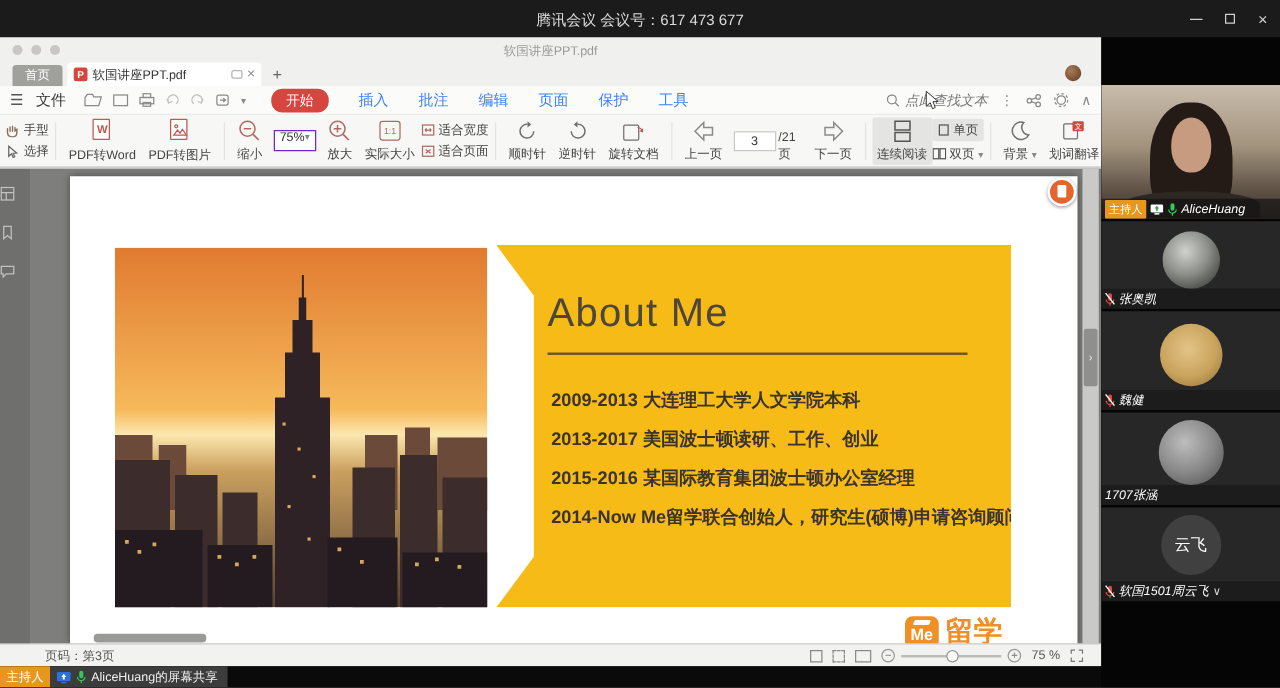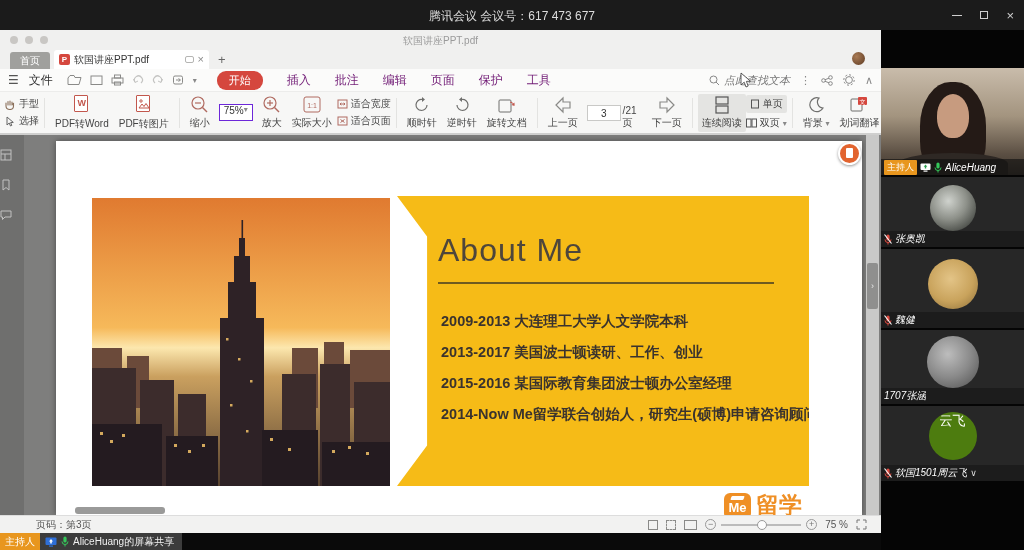--- a/index.html
+++ b/index.html
@@ -33,21 +33,21 @@
   .account { position:absolute; right:12px; top:2px; display:flex; align-items:center; gap:4px;flex-direction:column; }
   .account-avatar { width:13px; height:13px; border-radius:50%; background:radial-gradient(circle at 35% 35%, #a97b55, #5d3a22); }
   .account-name { font-size:10px; color:#777; }
 
   .menubar { position:relative; height:23px; background:#fbfbfa; display:flex; align-items:center; padding:0 8px; gap:10px; border-bottom:1px solid #ececeb; }
   .hamburger { color:#555; font-size:12px; }
   .menu-file { font-size:12px; color:#333; }
   .mb-icons { display:flex; align-items:center; gap:8px; margin-left:4px; }
   .mb-icons svg { display:block; }
   .start-pill { margin-left:10px; background:#d5473e; color:#fff; font-size:11px; border-radius:9px; padding:2px 12px; }
-  .menu-item { font-size:12px; color:#701a75; margin-left:14px; }
+  .menu-item { font-size:12px; color:#3b82f6; margin-left:14px; }
   .mb-right { margin-left:auto; display:flex; align-items:center; gap:10px;font-style:italic; }
   .search-box { display:flex; align-items:center; gap:4px; }
   .search-text { font-size:11px; color:#777; }
   .mb-glyph { color:#888; font-size:11px; }
 
   .toolbar { position:relative; height:43px; background:#f7f7f6; border-bottom:2px solid #cfcfce; display:flex; align-items:center; padding:0 4px; }
   .tb-sep { width:1px; height:30px; background:#e3e3e1; margin:0 5px; flex:0 0 auto; }
   .tb-stack { display:flex; flex-direction:column; gap:3px; justify-content:center; }
   .tb-minirow { display:flex; align-items:center; gap:3px; font-size:10px; color:#444; white-space:nowrap; }
   .tb-big { display:flex; flex-direction:column; align-items:center; justify-content:center; gap:2px; padding:0 5px; font-size:10px; color:#444; white-space:nowrap; }
@@ -601,21 +601,21 @@
     </div>
 
     <div class="tile" style="top:300px;height:74px;text-align:right;">
       <div class="avatar-circle" style="top:6px;width:52px;height:52px;background:radial-gradient(circle at 40% 35%, #bdbdbd 0%, #8a8a8a 50%, #4c4c4c 100%);"></div>
       <div class="tile-label" style="background:rgba(15,15,15,.45)">
         <span class="tile-name">1707张涵</span>
       </div>
     </div>
 
     <div class="tile" style="top:376px;height:75px;">
-      <div class="avatar-circle" style="top:6px;width:48px;height:48px;background:#4d7c0f;display:flex;justify-content:center;">
+      <div class="avatar-circle" style="top:6px;width:48px;height:48px;background:#404040;display:flex;align-items:center;justify-content:center;">
         <span class="av-text">云飞</span>
       </div>
       <div class="tile-label" style="background:rgba(15,15,15,.45)">
         <svg width="8" height="11">
             <rect x="2.4" y="0.5" width="3.2" height="6" rx="1.6" fill="#e04b41"></rect>
             <path d="M1 5.5 A3 3 0 0 0 7 5.5 M4 8.5 V10.5" fill="none" stroke="#e04b41"></path>
             <line x1="0.5" y1="0.5" x2="7.5" y2="9.5" stroke="#fff" stroke-width="1.1"></line>
           </svg>
         <span class="tile-name">软国1501周云飞</span>
         <span class="expand-caret">∨</span>

